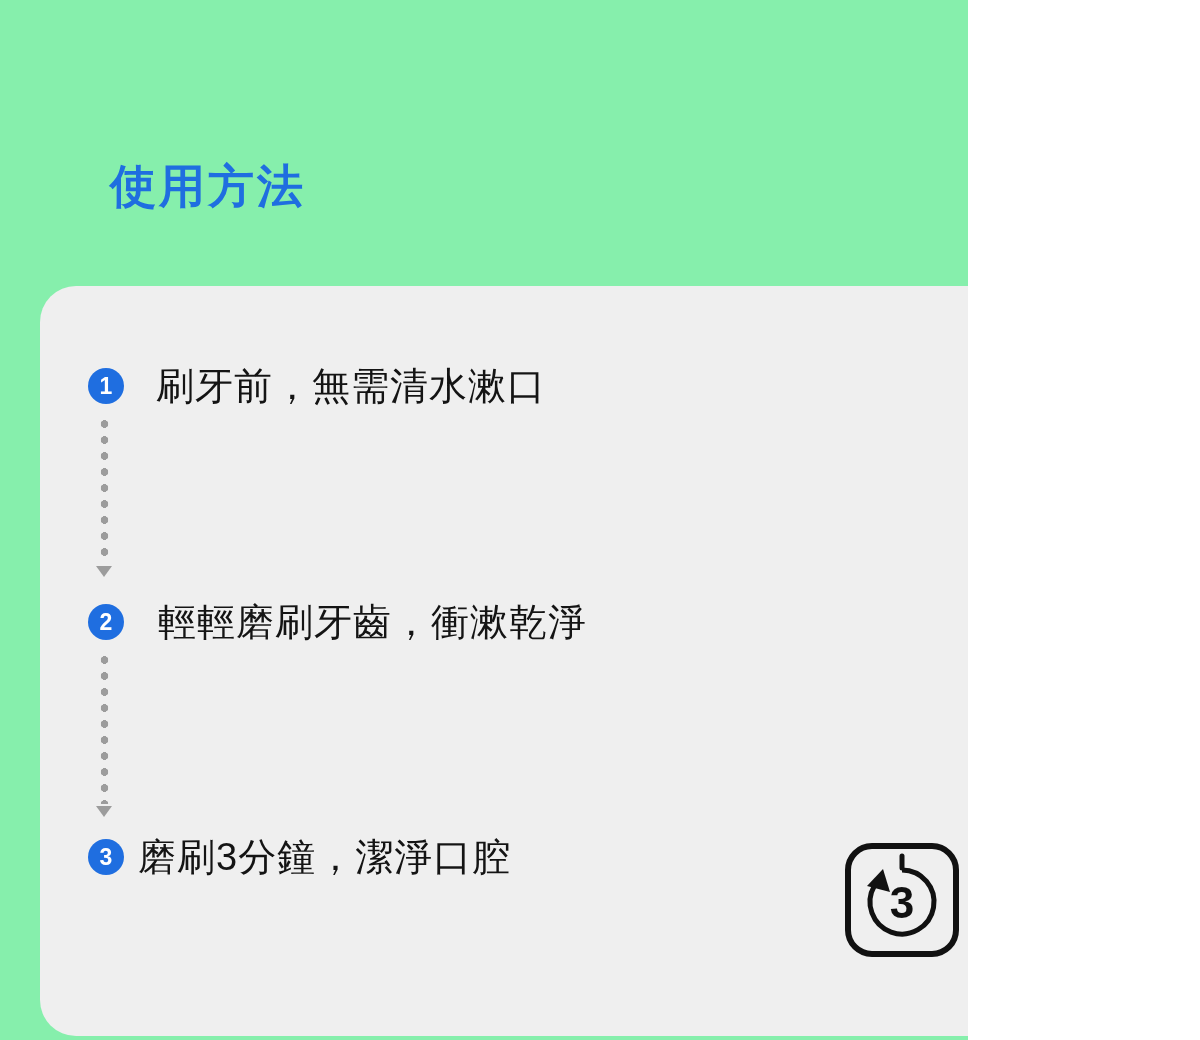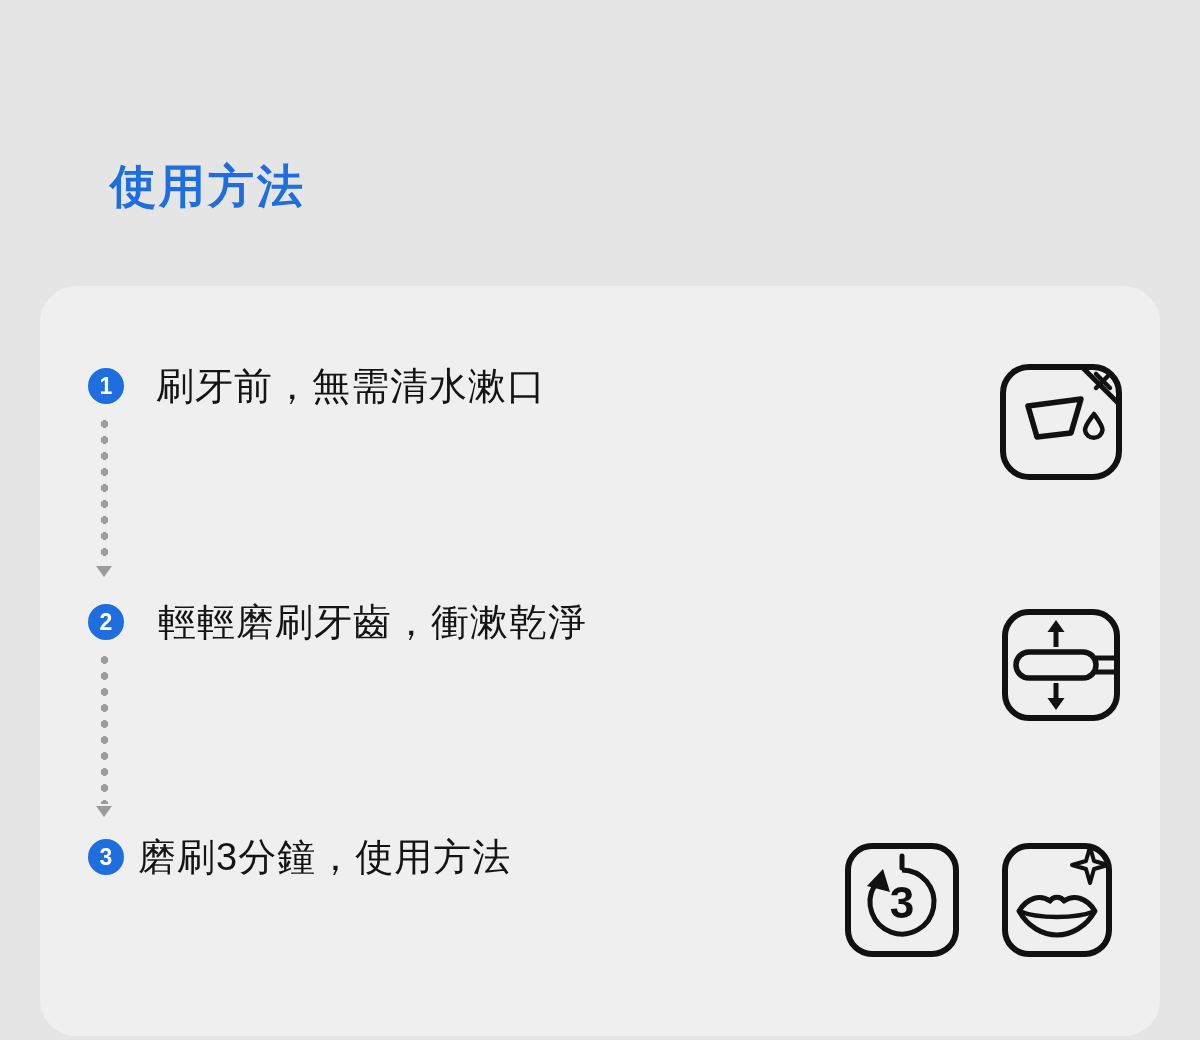--- a/index.html
+++ b/index.html
@@ -4,21 +4,21 @@
 <style>
   :root{
     --accent-blue:#1f6ee0;
     --card-background:#efefef;
     --step-text:#141414;
     --connector-gray:#9c9c9c;
     --icon-stroke:#111111;
   }
   html,body{margin:0;padding:0;background:#ffffff;}
   body{width:1200px;height:1040px;font-family:"Liberation Sans","DejaVu Sans",sans-serif;}
-  .page{position:relative;width:1200px;height:1040px;overflow:hidden;background:#e5e5e5;}
+  .page{position:relative;width:968px;height:1040px;overflow:hidden;background:#86efac;}
 
   .title{
     position:absolute;left:110px;top:156px;margin:0;
     font-size:46px;font-weight:600;letter-spacing:3px;
     color:var(--accent-blue);
   }
 
   .card{
     position:absolute;left:40px;top:286px;width:1120px;height:750px;
     background:var(--card-background);border-radius:36px;
@@ -82,21 +82,21 @@
   <div class="connector c1"></div>
   <div class="connector-arrow a1"></div>
 
   <span class="badge b2">2</span>
   <span class="step-text t2">輕輕磨刷牙齒，衝漱乾淨</span>
 
   <div class="connector c2"></div>
   <div class="connector-arrow a2"></div>
 
   <span class="badge b3">3</span>
-  <span class="step-text t3">磨刷3分鐘，使用方法</span>
+  <span class="step-text t3">磨刷3分鐘，潔淨口腔</span>
 
   <svg class="icon i1" width="126" height="120" viewBox="0 0 126 120">
     <rect x="5" y="5" width="116" height="110" rx="26" fill="none" stroke="#111" stroke-width="6"></rect>
     <path d="M84 5 L121 42" stroke="#111" stroke-width="5" fill="none"></path>
     <path d="M98 12 L112 26 M112 12 L98 26" stroke="#111" stroke-width="4.5" stroke-linecap="round"></path>
     <path d="M30 44 L83 37 L73 71 L39 75 Z" fill="none" stroke="#111" stroke-width="5.5" stroke-linejoin="round"></path>
     <path d="M96 52 C101 59 104.5 63.5 104.5 68 A8.8 8.8 0 0 1 87 68 C87 63.5 91 59 96 52 Z" fill="none" stroke="#111" stroke-width="4.5" stroke-linejoin="round"></path>
   </svg>
 
   <svg class="icon i2" width="122" height="116" viewBox="0 0 122 116">

